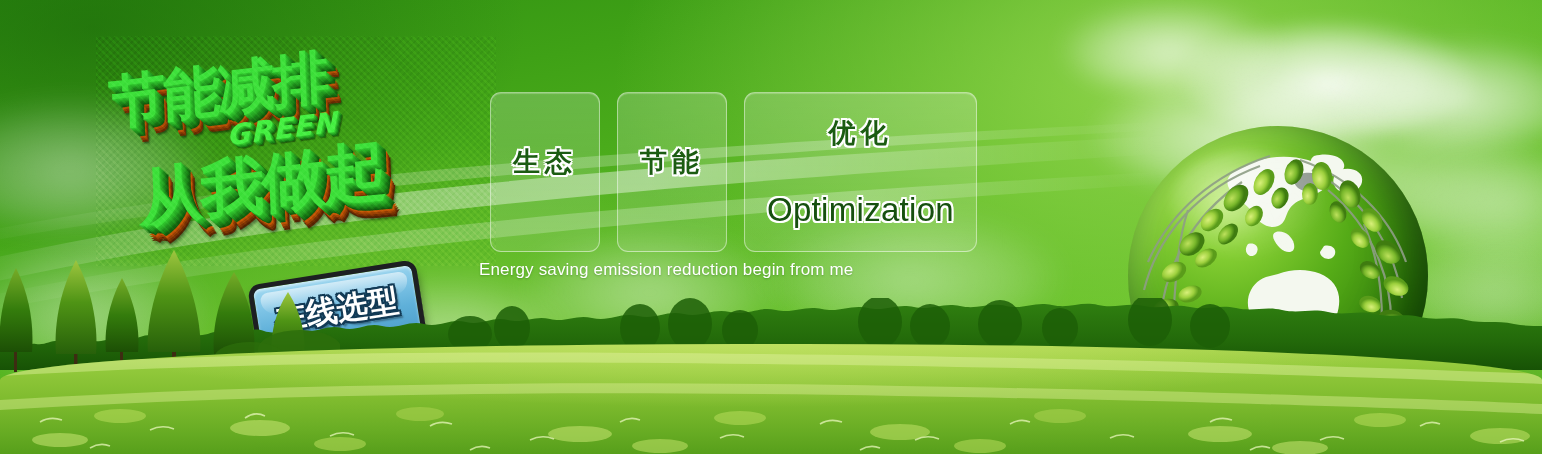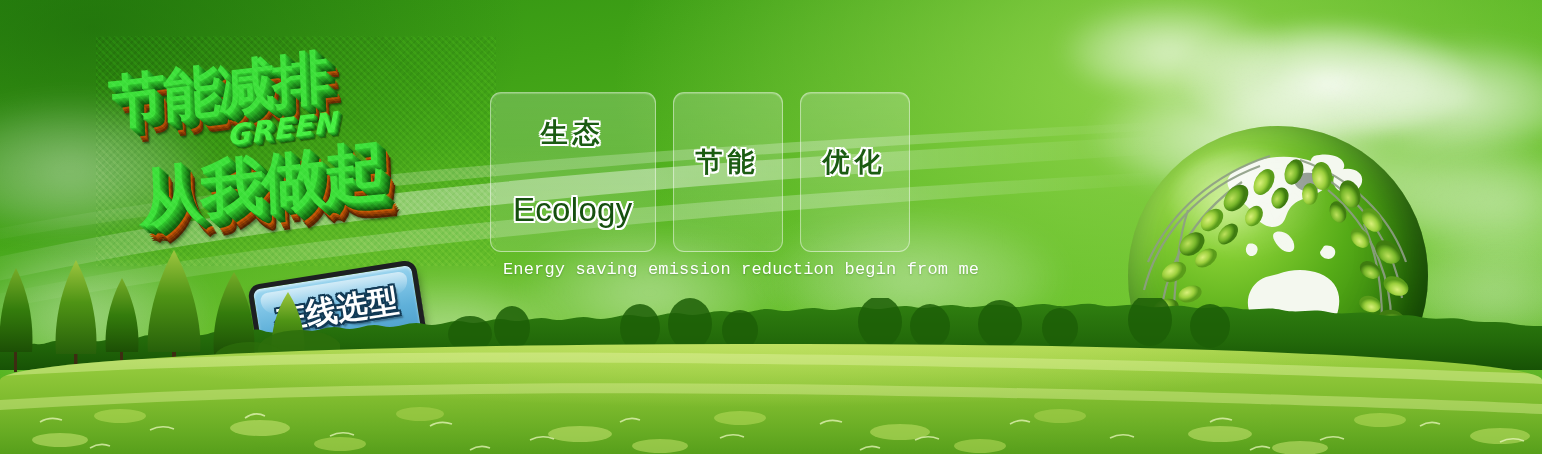--- a/index.html
+++ b/index.html
@@ -195,22 +195,22 @@
     letter-spacing:0.3px;
     white-space:nowrap;
     text-shadow:
       -1.6px -1.6px 0 #fff, 1.6px -1.6px 0 #fff, -1.6px 1.6px 0 #fff, 1.6px 1.6px 0 #fff,
       -1.9px 0 0 #fff, 1.9px 0 0 #fff, 0 -1.9px 0 #fff, 0 1.9px 0 #fff;
   }
 
   
   .tagline {
     position:absolute;
-    left:503px; top:260px;
-    font-family:Liberation Mono, monospace;
+    left:479px; top:260px;
+    font-family:Liberation Sans, sans-serif;
     font-size:17px;
     color:#ffffff;
     letter-spacing:0.15px;
     white-space:nowrap;
     text-shadow:0 1px 2px rgba(0,60,0,0.28);
   }
 
   
   .globe-wrap {
     position:absolute;
@@ -334,27 +334,27 @@
   <div class="cursor-hand">
     <svg viewBox="0 0 84 92">
       <path d="M40 4 L48 4 L48 42 L54 42 L54 24 L62 24 L62 44 L68 44 L68 30 L76 30 L76 52
                L76 64 L70 78 L62 88 L30 88 L22 78 L8 56 L4 46 L10 40 L18 42 L30 56 L40 56 Z" fill="#ffffff" stroke="#111111" stroke-width="4" stroke-linejoin="miter"></path>
     </svg>
   </div>
 
   <div class="features">
     <div class="fbox">
       <div class="cn">生态</div>
-      <div class="en">Ecology</div>
     </div>
     <div class="fbox">
       <div class="cn">节能</div>
     </div>
     <div class="fbox">
       <div class="cn">优化</div>
+      <div class="en">Optimization</div>
     </div>
   </div>
 
   <div class="tagline">Energy saving emission reduction begin from me</div>
 
   <div class="globe-wrap">
     <div class="globe-shadow"></div>
     <div class="globe">
       <svg viewBox="0 0 300 300">
         <g fill="#f4f8ef">

